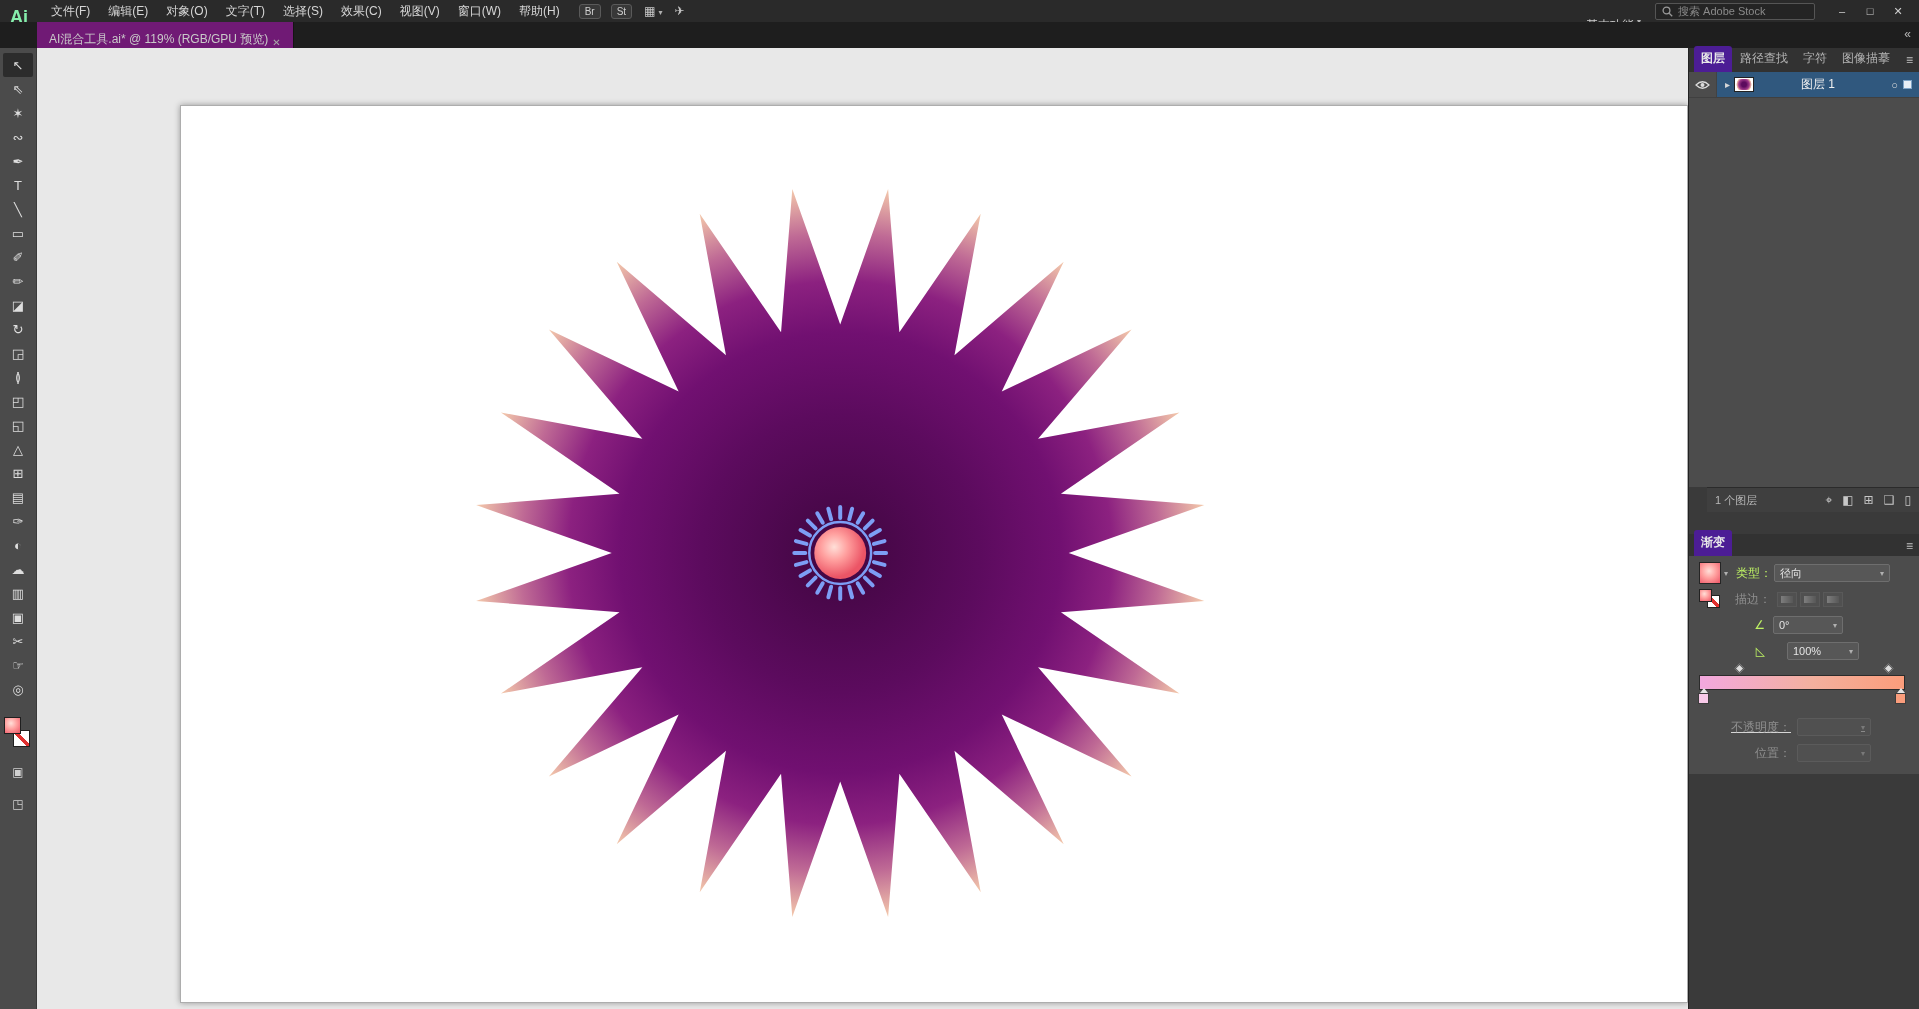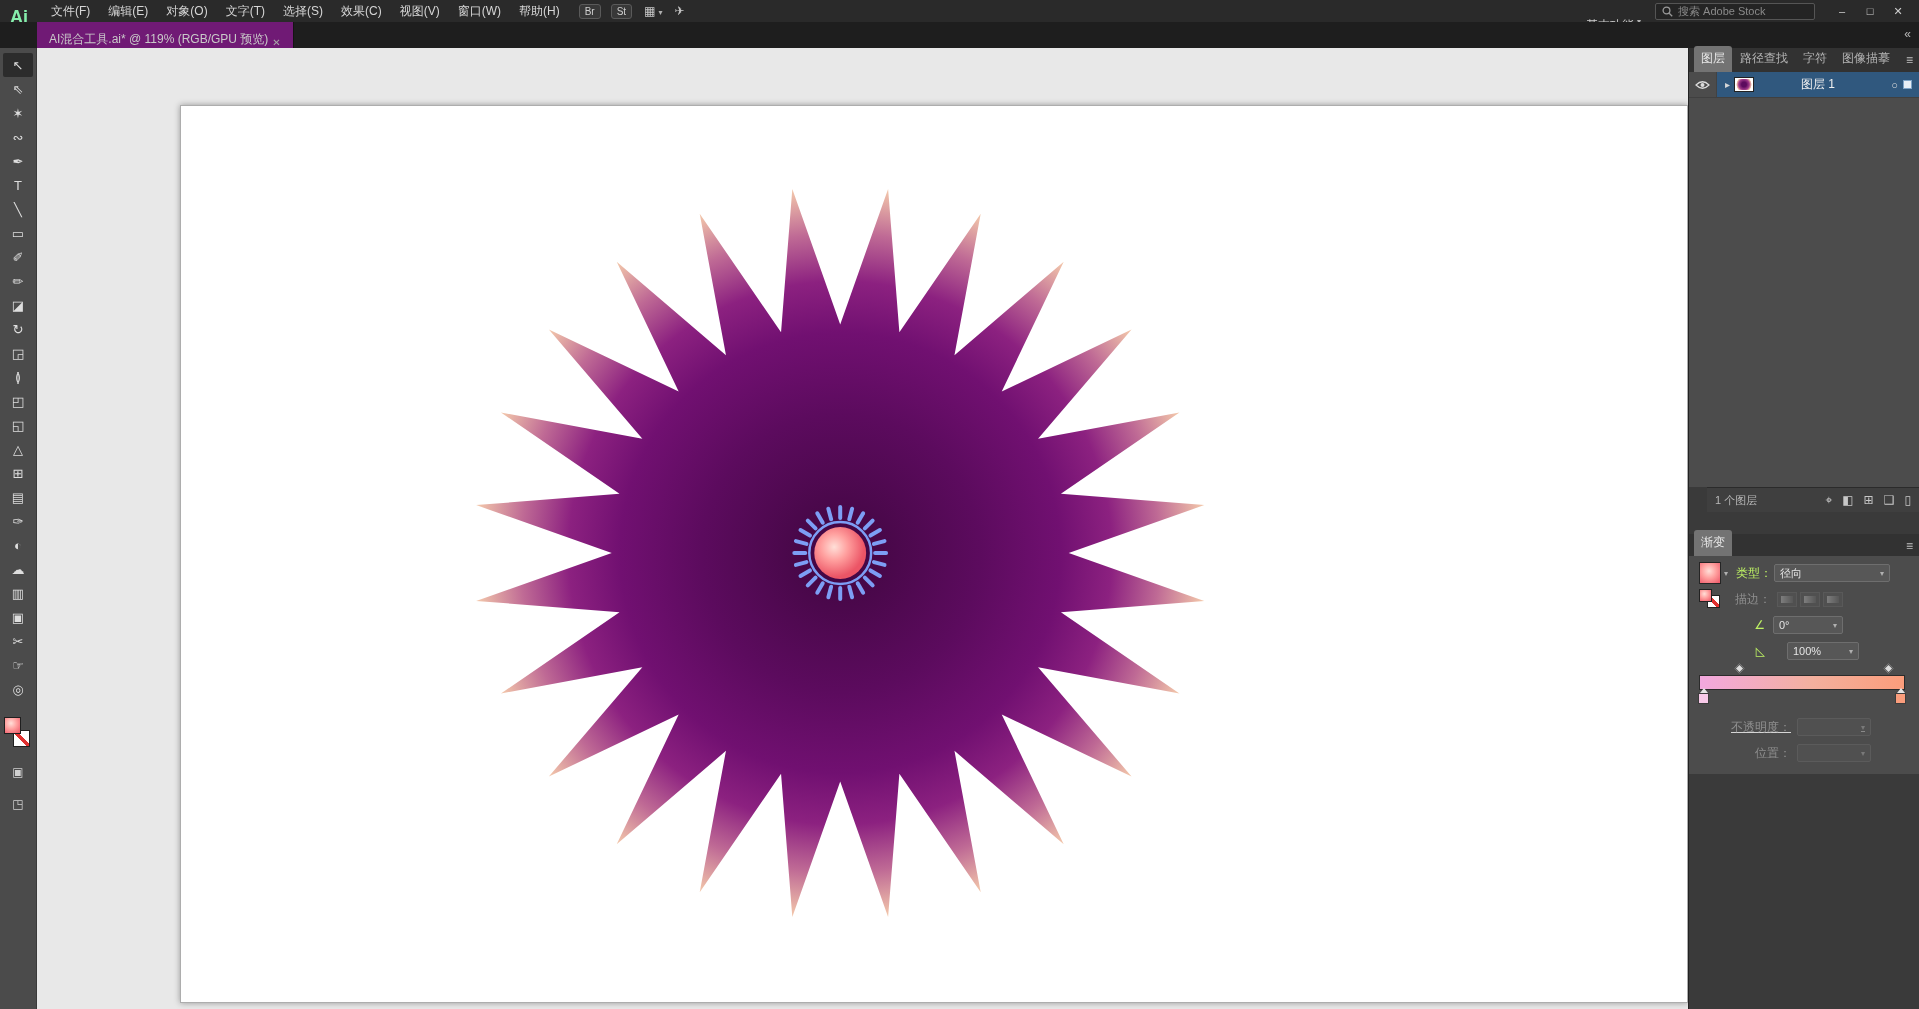--- a/index.html
+++ b/index.html
@@ -45,21 +45,21 @@
   
   .canvas { flex:1; position:relative; background:#e8e8e8; overflow:hidden; }
   .artboard { position:absolute; left:143px; top:57px; width:1508px; height:898px; background:#ffffff;
     border:1px solid #adadad; box-shadow:0 0 6px rgba(0,0,0,.35); }
   .artboard svg { display:block; width:100%; height:100%; }
 
   
   .dock { width:231px; background:#3a3a3a; border-left:1px solid #222; position:relative; flex:0 0 auto; }
   .panel-tabs { position:absolute; top:0; left:0; right:0; height:24px; background:#323232; display:flex; align-items:flex-end; padding-left:5px; gap:1px; }
   .panel-tab { padding:4px 7px 5px; font-size:12px; color:#b3b3b3; white-space:nowrap; }
-  .panel-tab.active { background:#737373; color:#e8e8e8; border-radius:3px 3px 0 0; }
+  .panel-tab.active { background:#4c1d95; color:#e8e8e8; border-radius:3px 3px 0 0;font-weight:bold; }
   .panel-menu { position:absolute; right:6px; top:5px; color:#c0c0c0; font-size:12px; }
 
   .layers-panel { position:absolute; top:24px; left:0; right:0; height:415px; background:#4c4c4c; }
   .layer-row { height:26px; display:flex; align-items:center; border-bottom:1px solid #404040; }
   .eye-cell { width:28px; height:100%; display:flex; align-items:center; justify-content:center; border-right:1px solid #424242; background:#4c4c4c; }
   .row-sel { flex:1; height:100%; background:#30587e; display:flex; align-items:center; padding-left:4px; }
   .layer-expand { color:#d8d8d8; font-size:10px; margin:0 4px; }
   .layer-thumb { width:20px; height:15px; background:#fff; border:1px solid #222; position:relative; }
   .layer-thumb::after { content:""; position:absolute; inset:1px; background:radial-gradient(circle, #5c0b5e 25%, #a23a8a 55%, #f4c9ab 75%, #fff 80%); }
   .layer-label { flex:1; margin-left:7px; color:#efefef; font-size:12px;padding-left:40px; }

